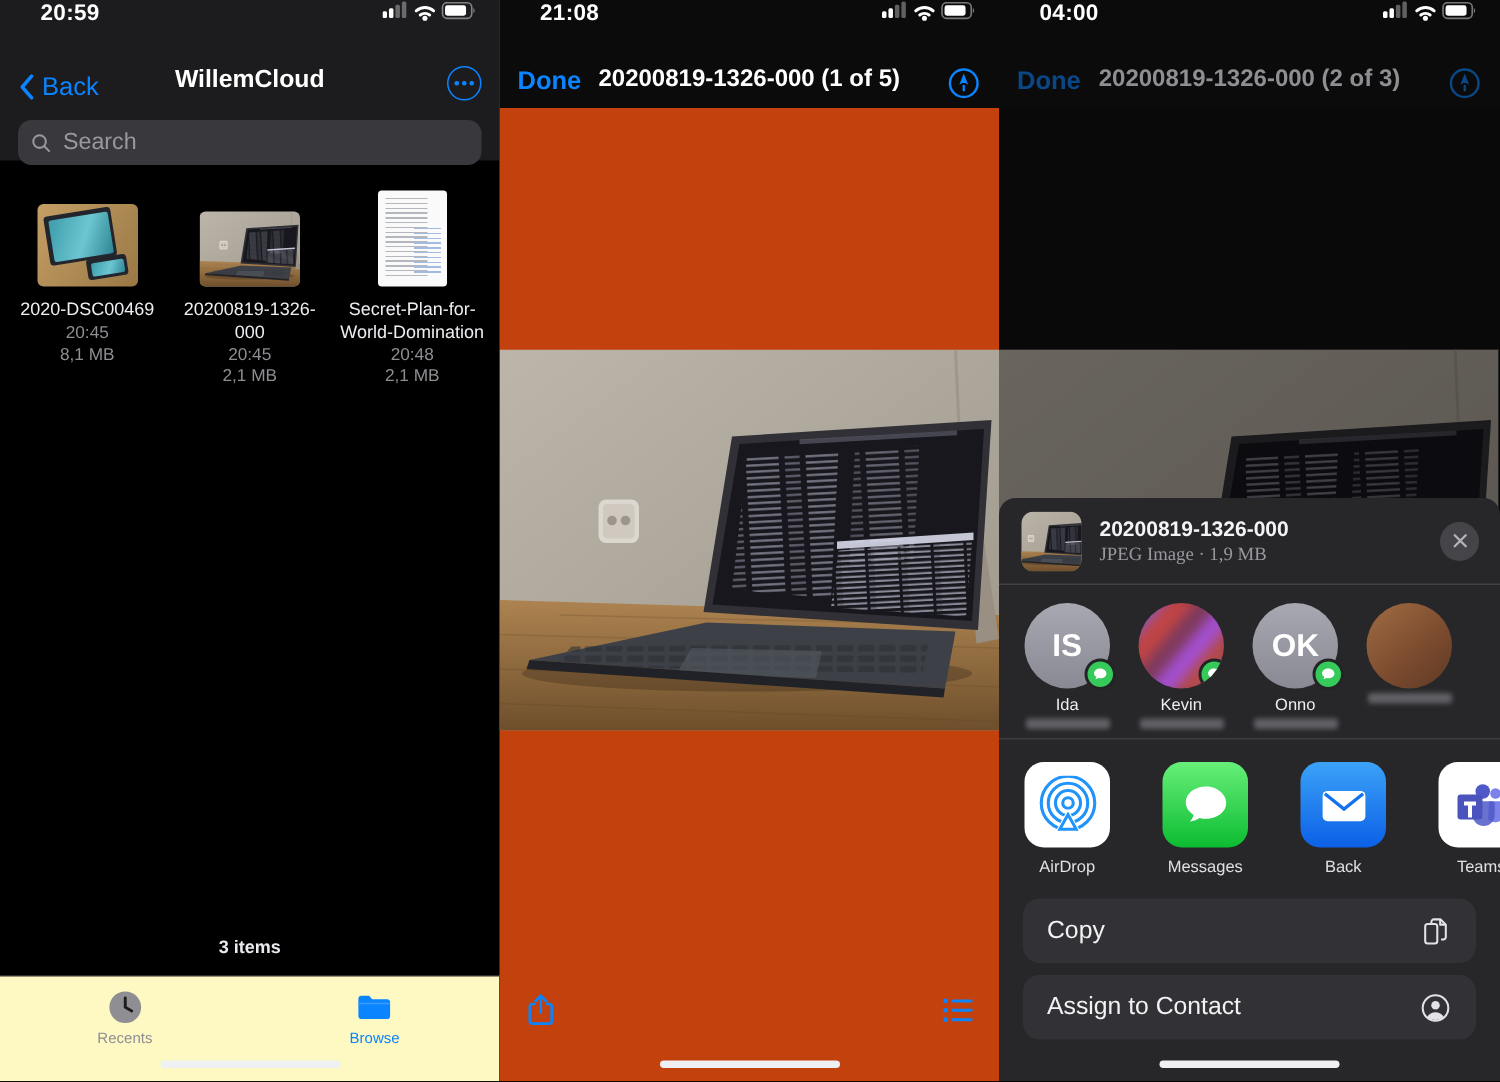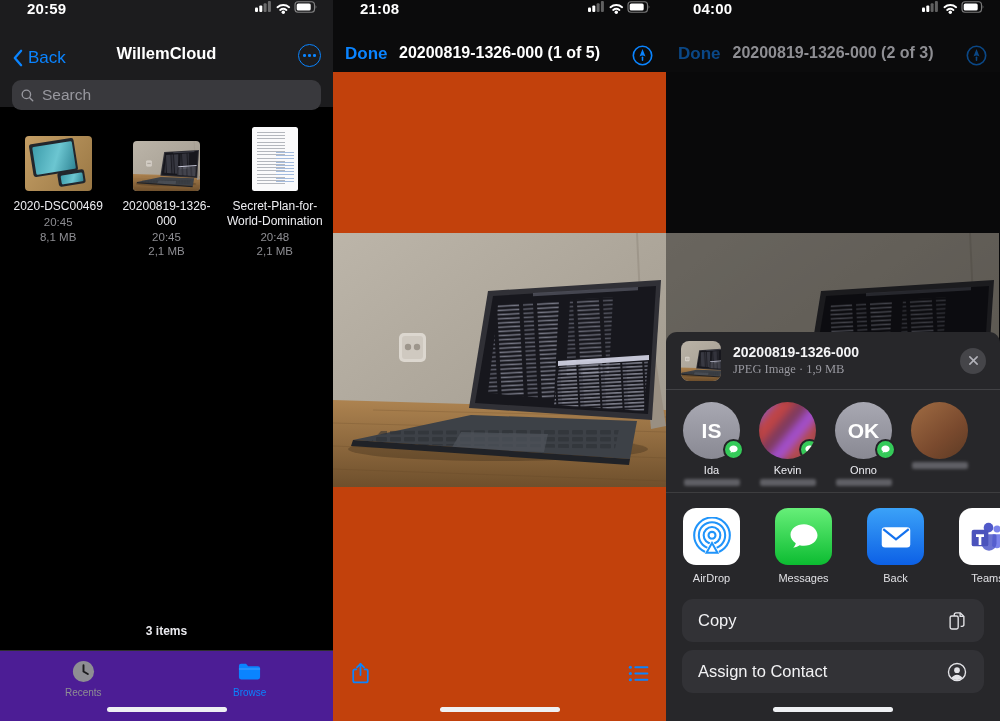--- a/index.html
+++ b/index.html
@@ -37,21 +37,21 @@
   .dev i{position:absolute;inset:2.5px;border-radius:1.5px;background:linear-gradient(115deg,#3d9cab,#6cc6d1 55%,#2f8494);display:block;}
   .dev.tab1{left:6px;top:5px;width:45px;height:33px;transform:rotate(-9deg);}
   .dev.ph1{right:7px;bottom:6px;width:27px;height:14px;transform:rotate(-9deg);}
   .t2{width:67px;height:50px;border-radius:4px;display:block;}
   .t3{width:46px;height:64px;background:#fafafb;border-radius:2.5px;position:relative;overflow:hidden;}
   .t3::before{content:"";position:absolute;left:5px;right:13px;top:5px;bottom:5px;background:repeating-linear-gradient(#b4b7bd 0 1px,transparent 1px 3.2px);}
   .t3::after{content:"";position:absolute;right:4px;width:18px;top:25px;bottom:7px;background:repeating-linear-gradient(#a3bbde 0 1px,transparent 1px 3.2px);}
   .fname{font-size:12px;line-height:1.22;color:#eeeef2;text-align:center;width:106px;word-wrap:break-word;}
   .fsub{font-size:11.5px;color:#8e8e93;text-align:center;margin-top:2.5px;}
   .items-count{position:absolute;left:0;right:0;top:624px;text-align:center;font-size:12px;font-weight:600;color:#eaeaef;}
-  .tabbar{position:absolute;left:0;right:0;top:650px;height:71px;background:#4c1d95;border-top:.5px solid #2e2e30;display:flex;}
+  .tabbar{position:absolute;left:0;right:0;top:650px;height:71px;background:#fef9c3;border-top:.5px solid #2e2e30;display:flex;}
   .tab{flex:1;display:flex;flex-direction:column;align-items:center;padding-top:8px;gap:3px;}
   .tab svg{width:25px;height:25px;}
   .tab .tlabel{font-size:10px;}
   .tab-recents .tlabel{color:#8e8e93;}
   .tab-browse .tlabel{color:#0a84ff;}
   .homebar{position:absolute;top:707px;left:50%;transform:translateX(-50%);width:120px;height:5px;border-radius:2.5px;background:#eef0f3;z-index:9;}
 
   
   .vchrome{height:72px;background:#0b0b0c;}
   .done-btn{color:#0a84ff;font-size:17px;font-weight:600;z-index:2;}

